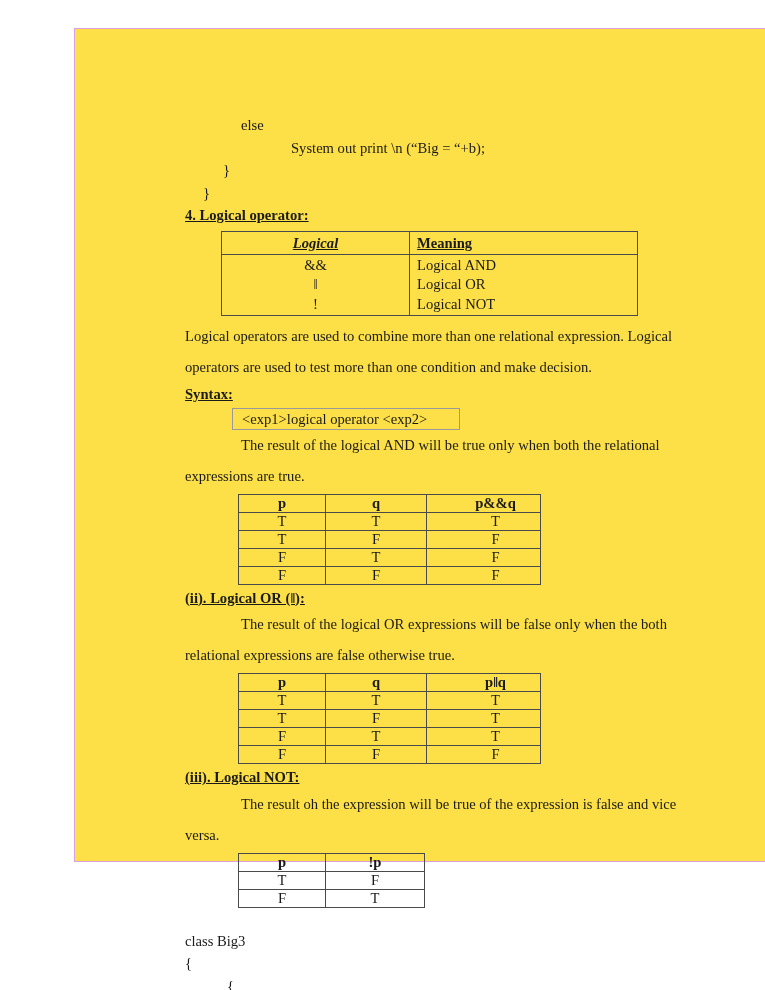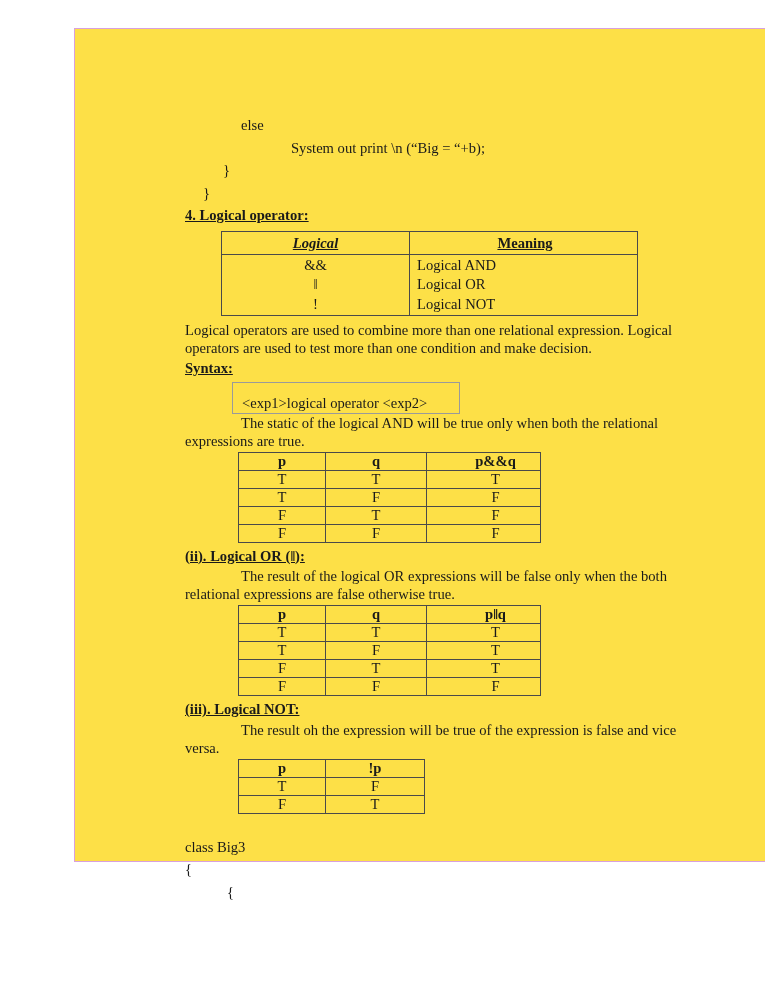--- a/index.html
+++ b/index.html
@@ -37,21 +37,21 @@
     width: 510px;
   }
 
   .line {
     font-size: 14.6px;
     line-height: 22.5px;
     white-space: pre;
   }
   .para {
     font-size: 14.6px;
-    line-height: 18px;
+    line-height: 31px;
   }
 
   .hdg {
     font-size: 14.6px;
     line-height: 22.5px;
     font-weight: bold;
     text-decoration: underline;
   }
   .bold { font-weight: bold; }
 
@@ -82,21 +82,20 @@
   #operator-table .col-mean { width: 216px; text-align: left; padding-left: 7px; }
   #operator-table .op-head {
     font-weight: bold;
     font-style: italic;
     text-decoration: underline;
     text-align: center;
   }
   #operator-table .mean-head {
     font-weight: bold;
     text-decoration: underline;
-    text-align: center;
     font-style: normal;
   }
   #operator-table td.op-cell {
     text-align: center;
     vertical-align: top;
     line-height: 19.5px;
   }
   #operator-table td.mean-cell {
     text-align: left;
     vertical-align: top;
@@ -105,21 +104,21 @@
   }
 
   
   .syntax-box {
     margin-left: 47px;
     margin-top: 2px;
     width: 228px;
     border: 1px solid #9a9a9a;
     font-size: 14.6px;
     line-height: 18px;
-    padding: 11px 0 1px 9px;
+    padding: 1px 0 1px 9px;
     box-sizing: border-box;
   }
 
   
   .truth-table {
     border-collapse: collapse;
     margin-left: 53px;
     margin-top: 2px;
     margin-bottom: 2px;
     font-size: 14.6px;
@@ -173,21 +172,21 @@
           <div>Logical NOT</div>
         </td>
       </tr>
     </tbody>
       </table>
 
     <div class="para">Logical operators are used to combine more than one relational expression. Logical operators are used to test more than one condition and make decision.</div>
     <div class="hdg">Syntax:</div>
     <div class="syntax-box">&lt;exp1&gt;logical operator &lt;exp2&gt;</div>
 
-    <div class="para" style="text-indent:56px;">The static of the logical AND will be true only when both the relational expressions are true.</div>
+    <div class="para" style="text-indent:56px;">The result of the logical AND will be true only when both the relational expressions are true.</div>
     <table class="truth-table tt3">
       <tbody>
           <tr>
         <td class="h">p</td>
         <td class="h">q</td>
         <td class="h">p&amp;&amp;q</td>
       </tr>
       <tr>
         <td>T</td>
         <td>T</td>

